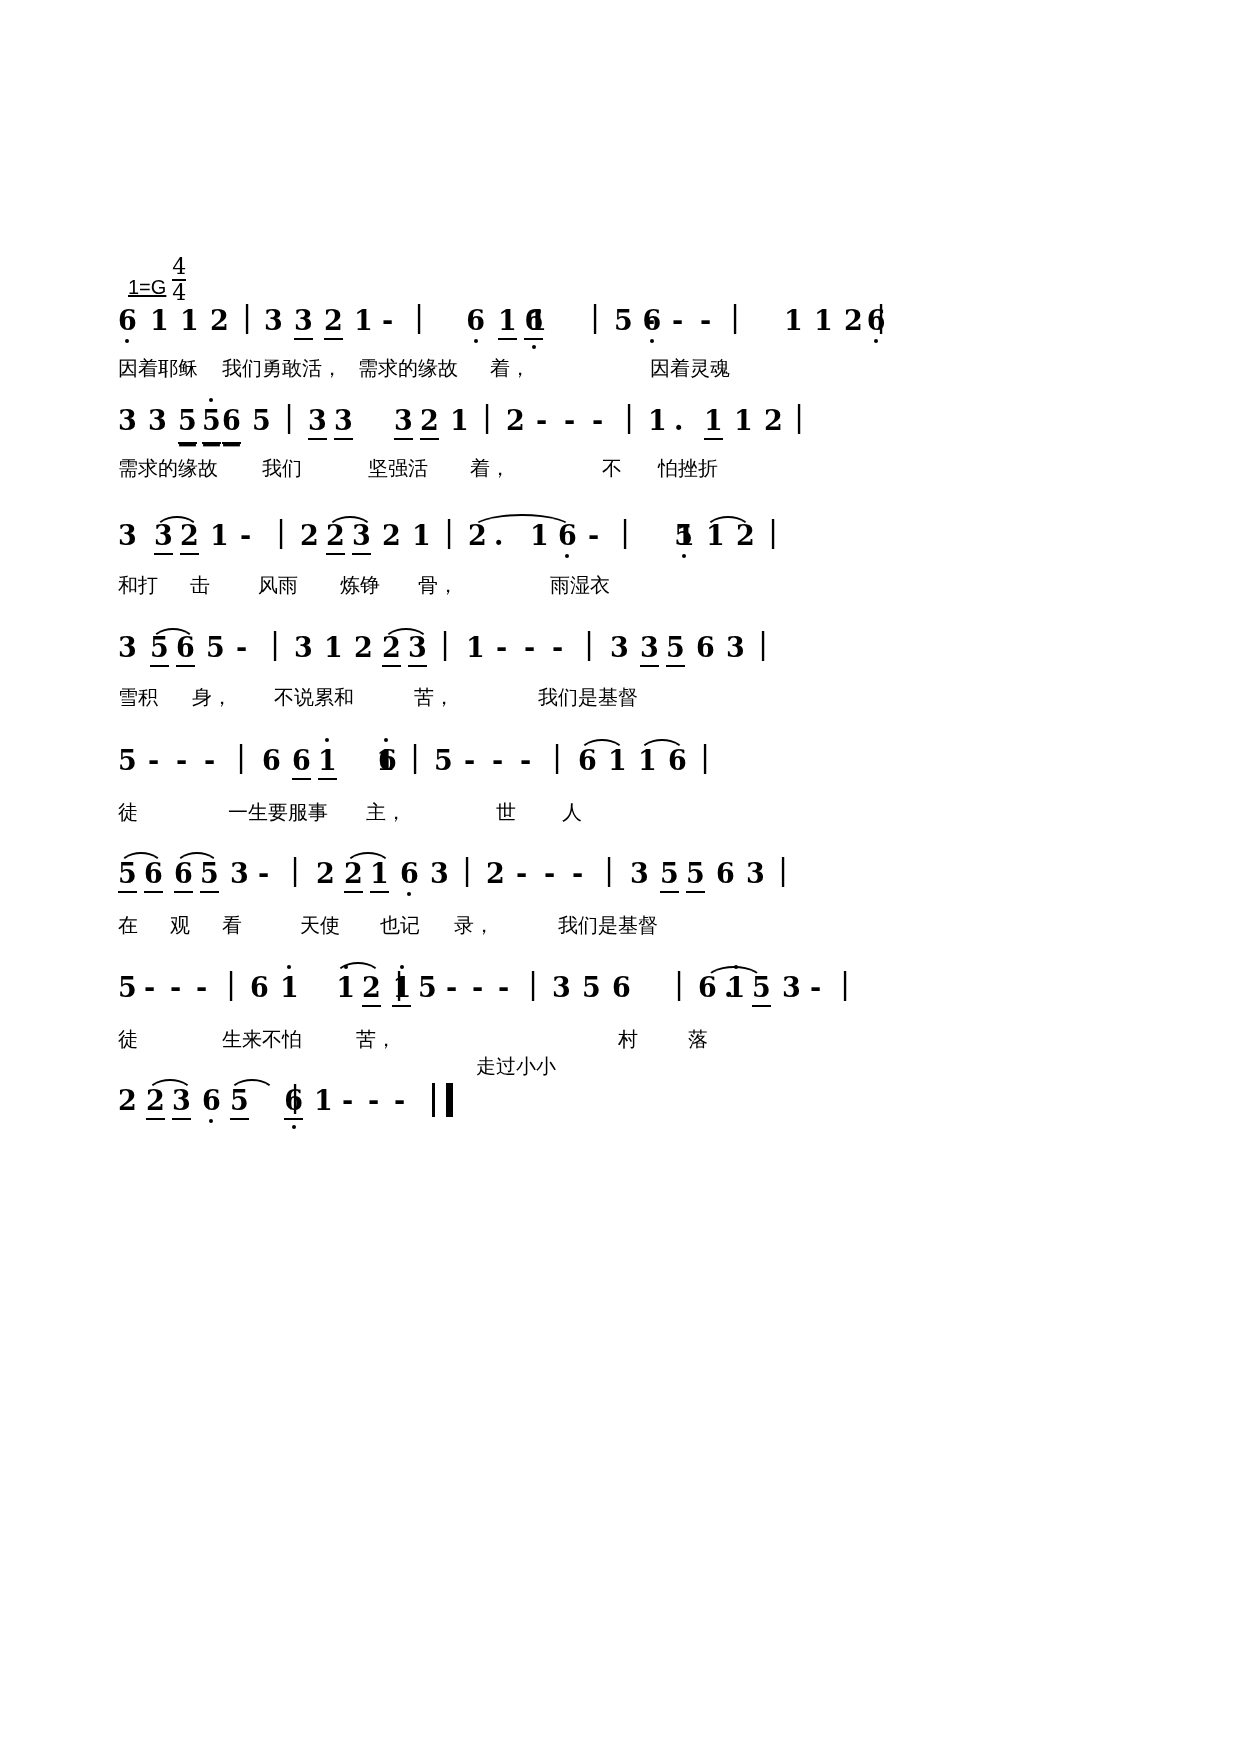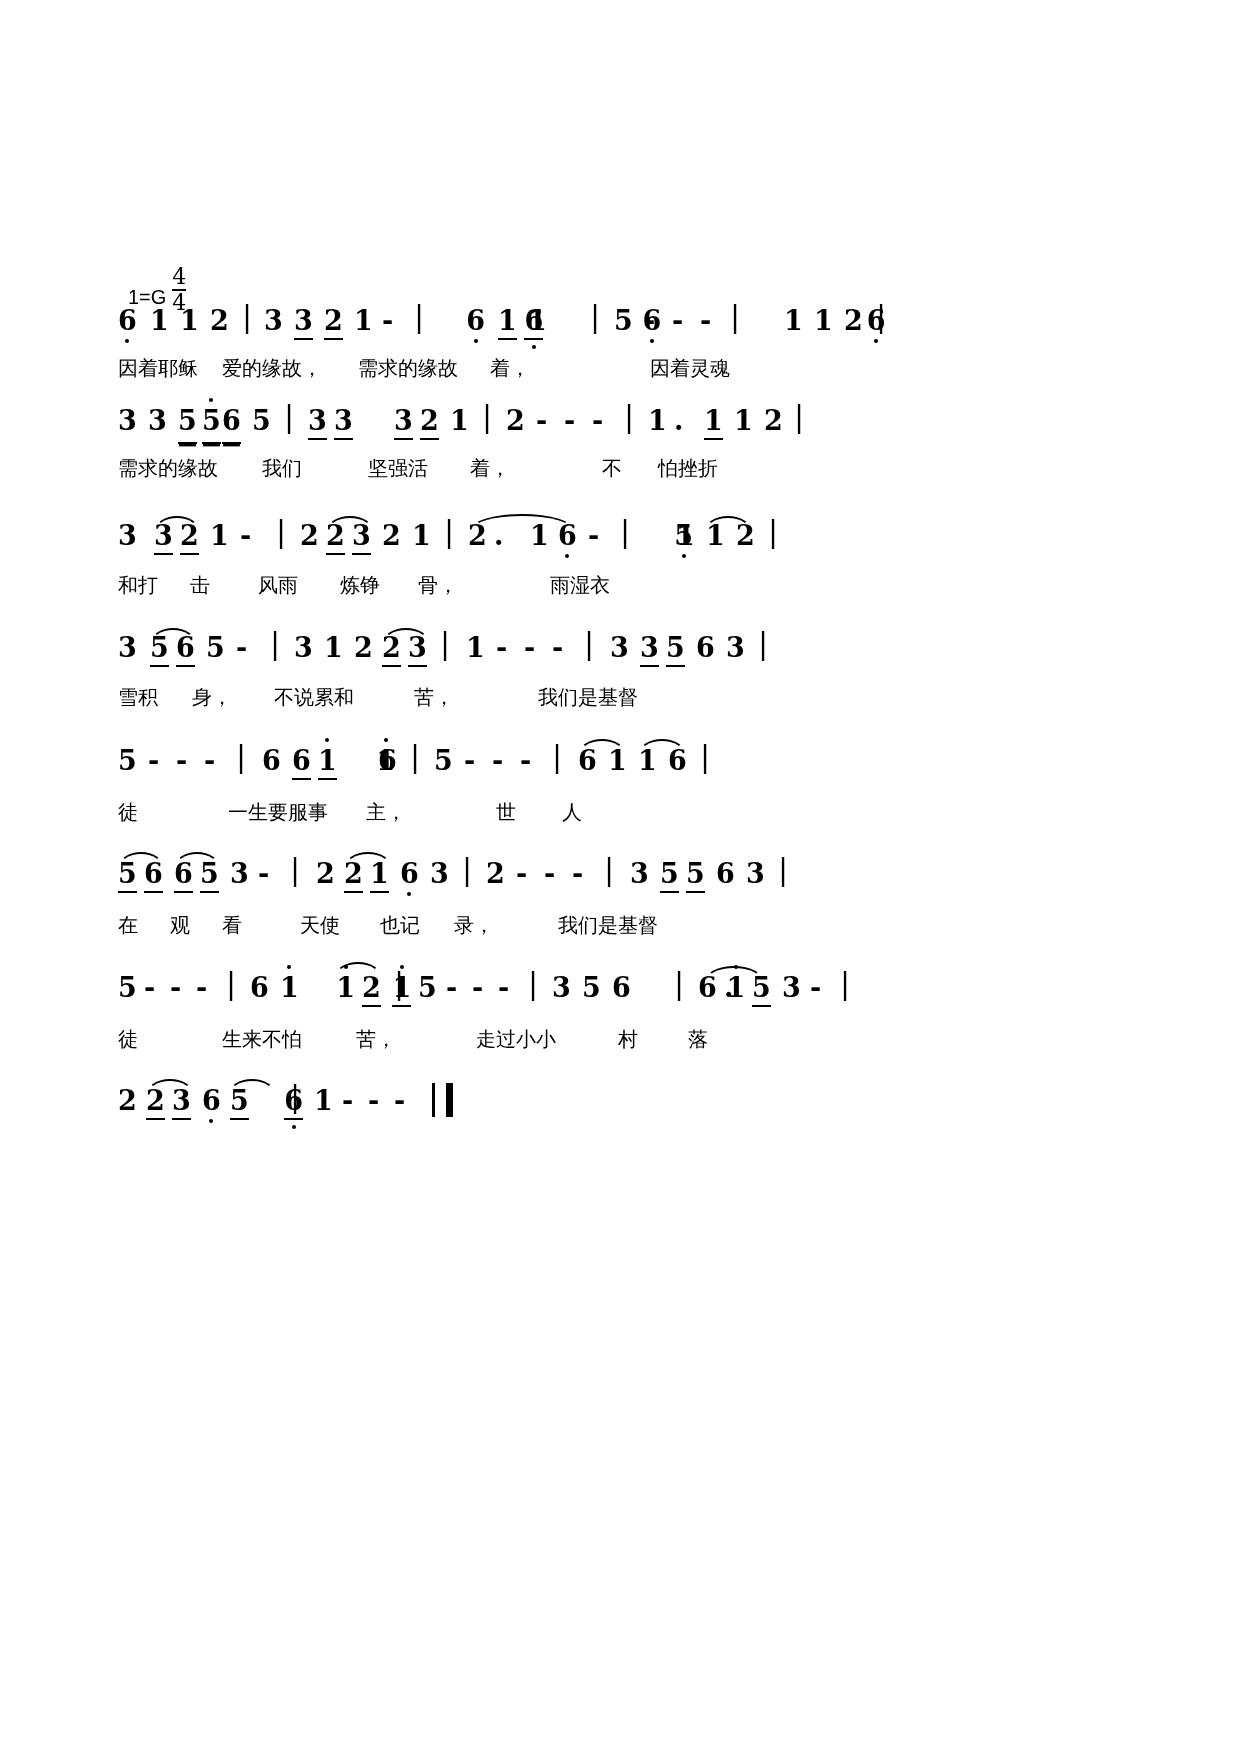--- a/index.html
+++ b/index.html
@@ -31,24 +31,25 @@
     font-size: 38px;
     letter-spacing: 2px;
     white-space: nowrap;
   }
   .title .num { margin-right: 18px; }
 
   
   .keysig {
     position: absolute;
     left: 128px;
-    top: 266px;
+    top: 256px;
     font-size: 20px;
     font-family: "Liberation Sans", sans-serif;
     white-space: nowrap;
+    text-decoration: underline;
   }
   .keysig .frac {
     display: inline-block;
     vertical-align: -6px;
     margin-left: 6px;
     text-align: center;
     font-family: "DejaVu Serif", serif;
     font-size: 22px;
     line-height: 1.0;
   }
@@ -178,21 +179,21 @@
       <span class="tok" style="left:582px;">-</span>
       <span class="bar" style="left:612px; top:-2px;">|</span>
       <span class="tok dotlow" style="left:636px;">6</span>
       <span class="tok" style="left:666px;">1</span>
       <span class="tok" style="left:696px;">1</span>
       <span class="tok" style="left:726px;">2</span>
       <span class="bar" style="left:758px; top:-2px;">|</span>
     </div>
     <div class="lyrics" style="top:10px;">
       <span class="lyr" style="left:0px;">因着耶稣</span>
-      <span class="lyr" style="left:104px;">爱的缘故，</span>
+      <span class="lyr" style="left:104px;">我们勇敢活，</span>
       <span class="lyr" style="left:240px;">需求的缘故</span>
       <span class="lyr" style="left:372px;">着，</span>
       <span class="lyr" style="left:532px;">因着灵魂</span>
     </div>
   </div>
 
   <div class="system" style="top:405px;">
     <div class="notes">
       <span class="tok" style="left:0px;">3</span>
       <span class="tok" style="left:30px;">3</span>
@@ -411,21 +412,21 @@
       <span class="tok" style="left:606px;">.</span>
       <span class="tok u1" style="left:634px;">5</span>
       <span class="tok" style="left:664px;">3</span>
       <span class="tok" style="left:692px;">-</span>
       <span class="bar" style="left:722px; top:-2px;">|</span>
     </div>
     <div class="lyrics" style="top:14px;">
       <span class="lyr" style="left:0px;">徒</span>
       <span class="lyr" style="left:104px;">生来不怕</span>
       <span class="lyr" style="left:238px;">苦，</span>
-      <span class="lyr" style="left:358px;">走过小小</span>
+      <span class="lyr" style="left:358px;margin-top:27px;">走过小小</span>
       <span class="lyr" style="left:500px;">村</span>
       <span class="lyr" style="left:570px;">落</span>
     </div>
   </div>
 
   <div class="system" style="top:1085px;">
     <div class="notes">
       <span class="tok" style="left:0px;">2</span>
       <span class="slur" style="left:28px; top:-6px; width:44px;"></span>
       <span class="tok u1" style="left:28px;">2</span>

